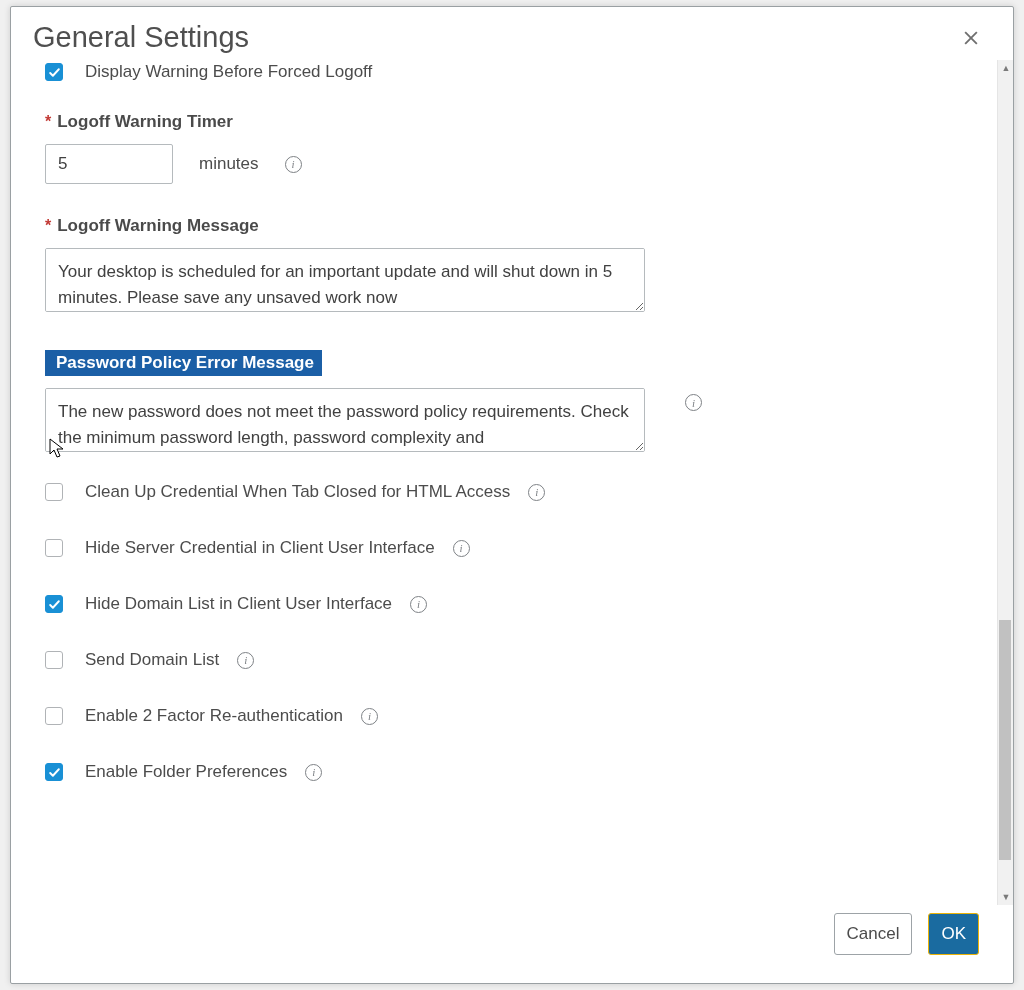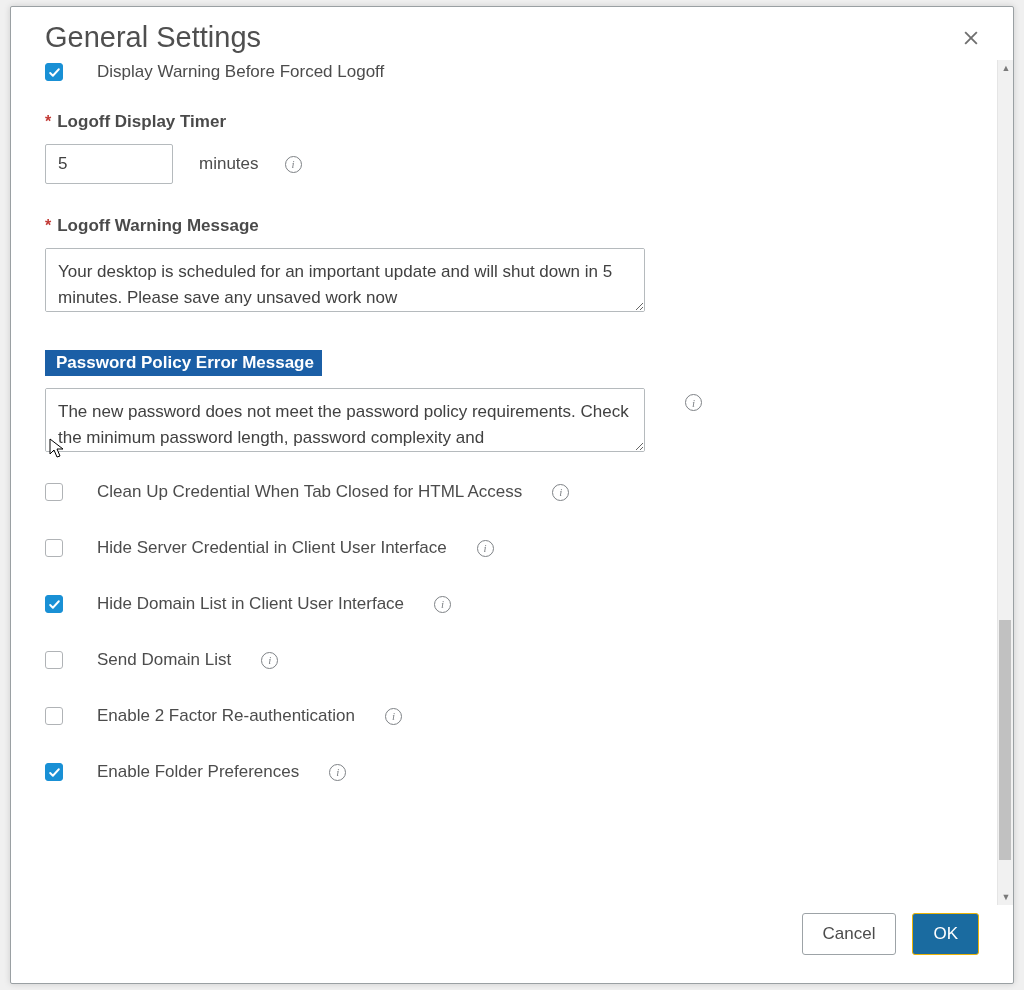--- a/index.html
+++ b/index.html
@@ -19,21 +19,21 @@
     border: 1px solid #9aa0a3;
     border-radius: 2px;
     box-shadow: 0 0 6px rgba(0,0,0,0.15);
     display: flex;
     flex-direction: column;
   }
   .modal-header {
     display: flex;
     align-items: center;
     justify-content: space-between;
-    padding: 14px 28px 6px 34px;
+    padding: 14px 28px 6px 22px;
   }
   .modal-title {
     font-size: 29px;
     font-weight: 400;
     color: #4f4f4f;
   }
   .close-btn {
     width: 28px; height: 28px;
     cursor: pointer;
     display: flex; align-items: center; justify-content: center;
@@ -75,21 +75,21 @@
     right: 2px; width: 12px;
     top: 560px; height: 240px;
     background: #c1c1c1;
     border-radius: 0;
   }
 
   .row { margin-bottom: 24px; }
   .checkbox-row {
     display: flex;
     align-items: center;
-    gap: 34px;
+    gap: 22px;
     margin-bottom: 36px;
   }
   .checkbox {
     width: 18px; height: 18px;
     border: 1.5px solid #b0b3b6;
     border-radius: 3px;
     background: #fff;
     display: inline-flex;
     align-items: center; justify-content: center;
     cursor: pointer;
@@ -179,21 +179,21 @@
     height: 78px;
     border-top: 0;
     display: flex;
     justify-content: flex-end;
     align-items: center;
     gap: 16px;
     padding: 0 34px 20px 34px;
   }
   .btn {
     height: 42px;
-    padding: 0 20px;
+    padding: 0 12px;
     font-size: 17px;
     border-radius: 3px;
     cursor: pointer;
     font-family: inherit;
   }
   .btn-secondary {
     background: #fff;
     border: 1px solid #9da3a7;
     color: #4c4c4c;
   }
@@ -233,21 +233,21 @@
         <span class="checkbox checked">
           <svg viewBox="0 0 24 24" fill="none" stroke="currentColor" stroke-width="3.5" stroke-linecap="round" stroke-linejoin="round">
               <polyline points="4 13 9 18 20 6"></polyline>
             </svg>
         </span>
         <span class="checkbox-label">Display Warning Before Forced Logoff</span>
       </div>
 
       <div class="row" style="margin-top:28px;">
         <span class="field-label">
-          <span class="req-star">*</span><span>Logoff Display Timer</span>
+          <span class="req-star">*</span><span>Logoff Warning Timer</span>
         </span>
         <div class="inline-group">
           <input class="input-text" type="text" value="5" style="">
           <span class="unit-label">minutes</span>
           <span class="info-icon">i</span>
         </div>
       </div>
 
       <div class="row" style="margin-top:32px;">
         <span class="field-label">

